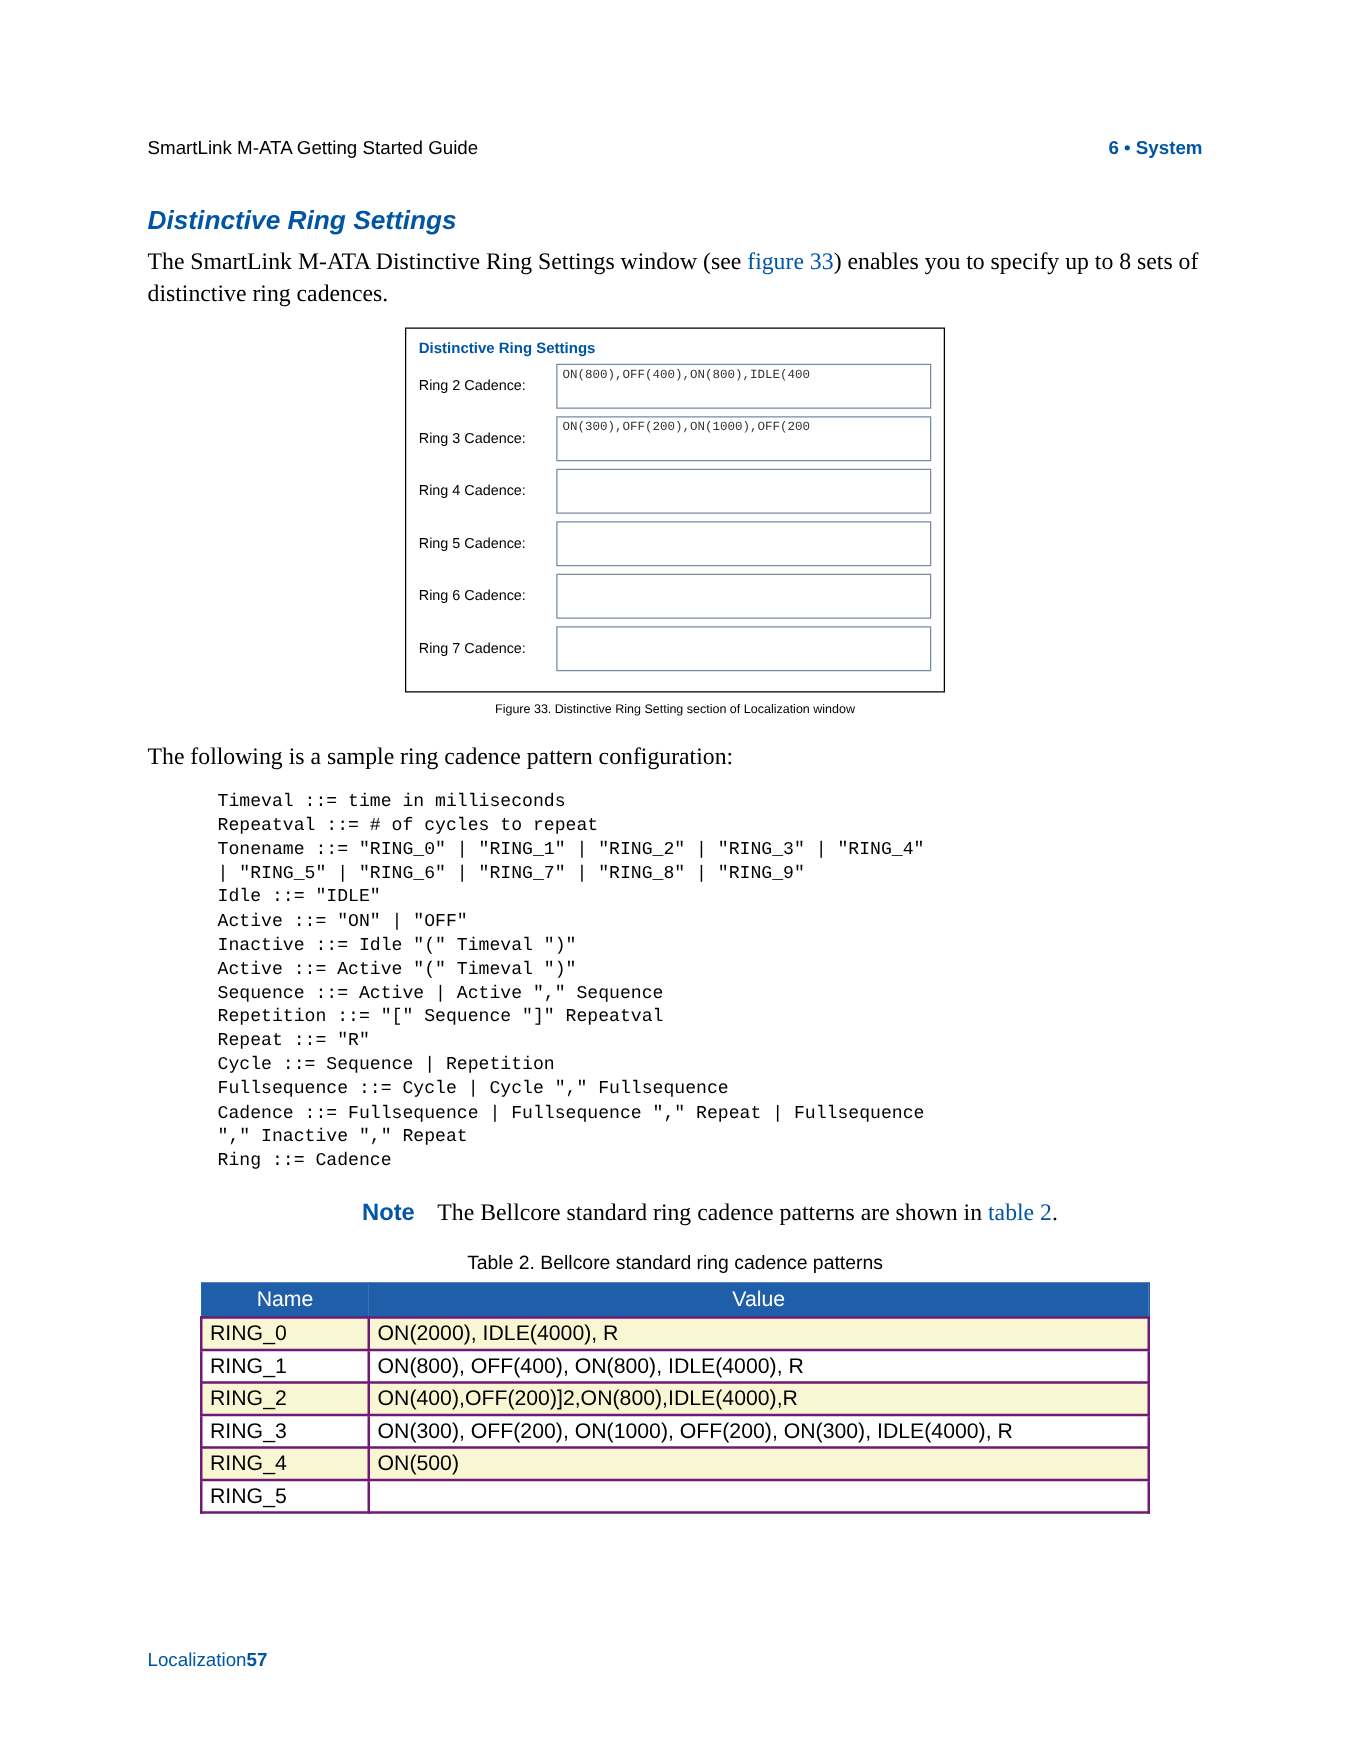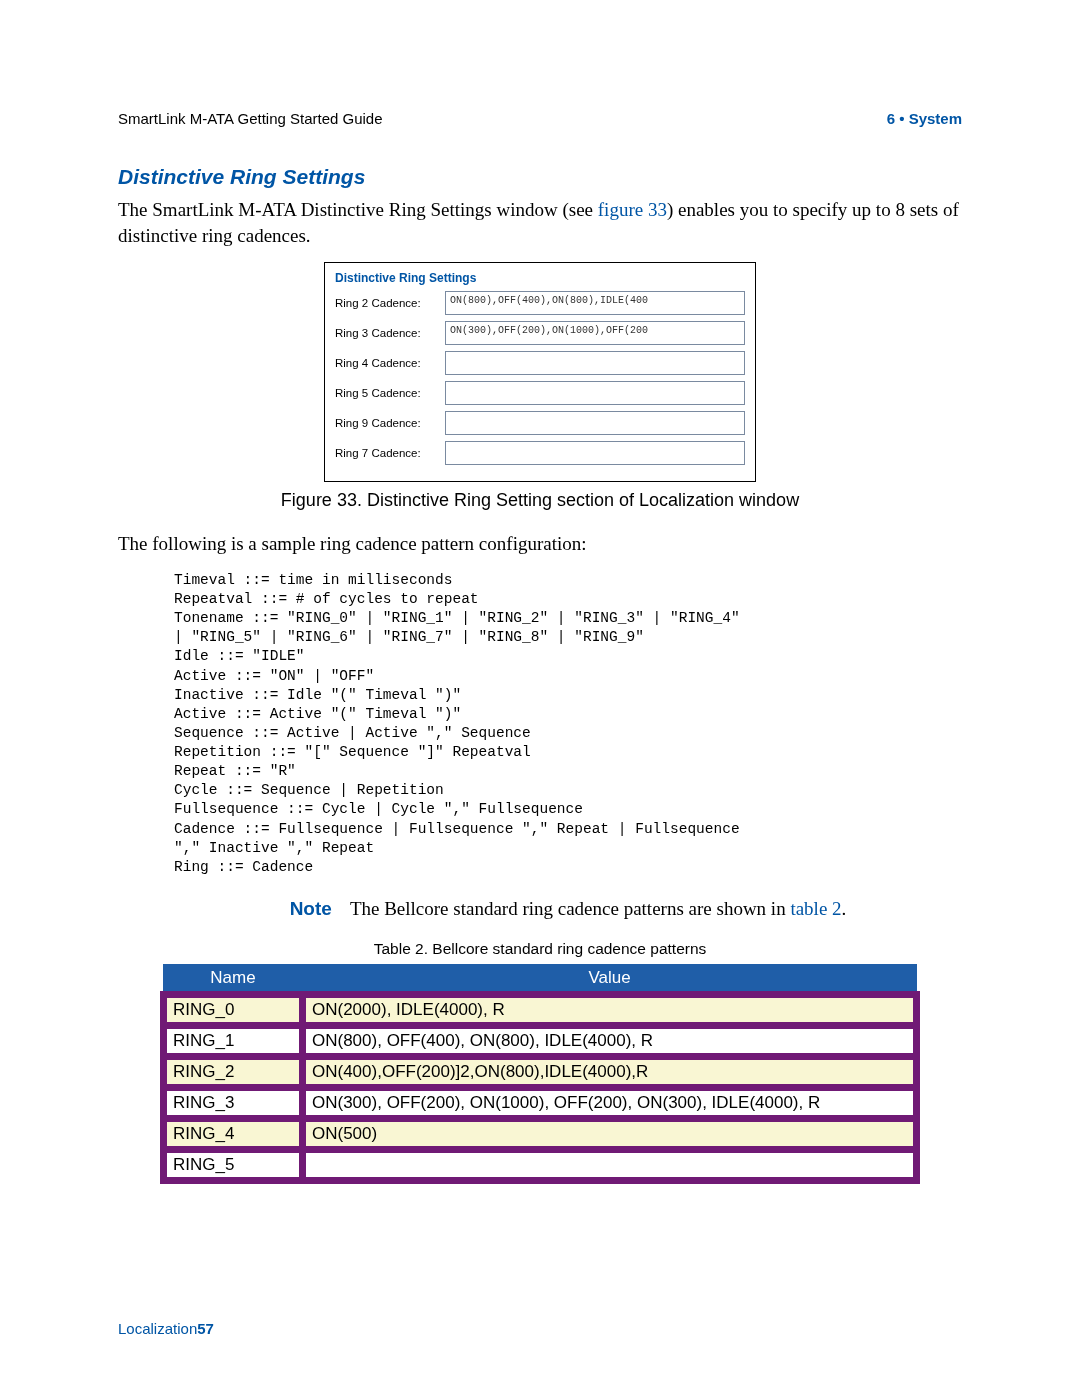--- a/index.html
+++ b/index.html
@@ -82,34 +82,34 @@
   .shot-label {
     font-family: Arial, sans-serif;
     font-size: 11.5px;
     color: #000;
     width: 110px;
     flex-shrink: 0;
   }
   .shot-input {
     flex: 1;
     border: 1px solid #7a8aa0;
-    height: 24px;
+    height: 36px;
     box-sizing: border-box;
     font-family: "Courier New", monospace;
     font-size: 10px;
     padding: 0 4px;
     line-height: 18px;
     color: #333;
     overflow: hidden;
     white-space: nowrap;
     background: #fff;
   }
   .fig-caption {
     font-family: "Segoe UI", Arial, sans-serif;
-    font-size: 18px;
+    font-size: 10px;
     text-align: center;
     margin: 8px 0 20px 0;
   }
 
   
   pre.codeblock {
     font-family: "Courier New", monospace;
     font-size: 14.5px;
     line-height: 1.32;
     margin: 6px 0 21px 56px;
@@ -145,21 +145,21 @@
   }
   table.bellcore th {
     background: var(--blue-header);
     color: #fff;
     font-weight: 400;
     text-align: center;
     padding: 3px 8px;
     border: 1px solid var(--blue-header);
   }
   table.bellcore td {
-    border: 7px solid #701a75;
+    border: 2px solid #701a75;
     padding: 2px 6px;
     vertical-align: middle;
   }
   table.bellcore tr.alt td {
     background: var(--yellow-row);
   }
   table.bellcore td.name-col { width: 120px; }
 
   
   .running-footer {
@@ -206,21 +206,21 @@
         </div>
         <div class="shot-row">
           <span class="shot-label">Ring 4 Cadence:</span>
           <div class="shot-input"></div>
         </div>
         <div class="shot-row">
           <span class="shot-label">Ring 5 Cadence:</span>
           <div class="shot-input"></div>
         </div>
         <div class="shot-row">
-          <span class="shot-label">Ring 9 Cadence:</span>
+          <span class="shot-label">Ring 6 Cadence:</span>
           <div class="shot-input"></div>
         </div>
         <div class="shot-row">
           <span class="shot-label">Ring 7 Cadence:</span>
           <div class="shot-input"></div>
         </div>
       </div>
     </div>
     <div class="fig-caption">Figure 33. Distinctive Ring Setting section of Localization window</div>
   </div>

